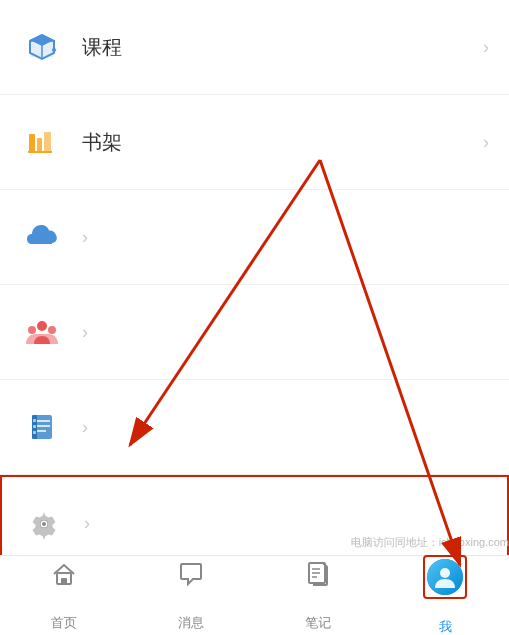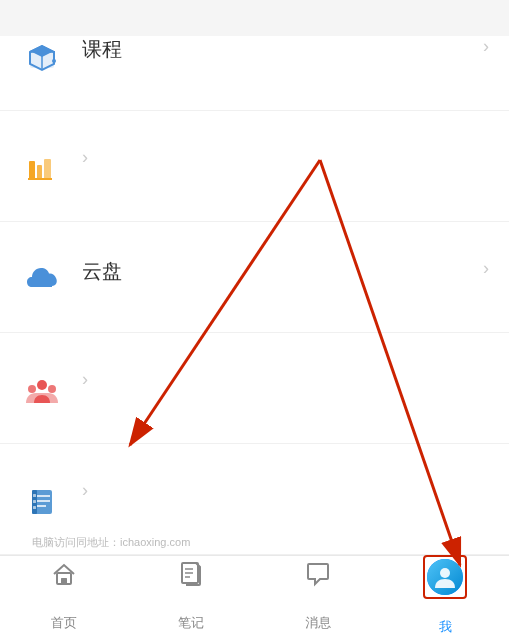--- a/index.html
+++ b/index.html
@@ -12,27 +12,27 @@
       position: relative;
     }
 
     .menu-list {
       background: #fff;
       margin-bottom: 8px;
     }
 
     .menu-item {
       display: flex;
+      align-items: center;
       padding: 0 20px;
-      height: 75px;
+      height: 95px;
       border-bottom: 1px solid #f0f0f0;
       background: #fff;
       cursor: pointer;
       position: relative;
-      margin-top: 36px;
     }
 
     .menu-item:last-child {
       border-bottom: none;
     }
 
     .menu-icon {
       width: 44px;
       height: 44px;
       display: flex;
@@ -125,25 +125,24 @@
       border-radius: 4px;
       padding: 2px;
     }
 
     
     .watermark {
       position: absolute;
       bottom: 85px;
       left: 0;
       right: 0;
-      text-align: left;
+      text-align: right;
       font-size: 11px;
       color: #bbb;
       pointer-events: none;
-      padding-left: 32px;
     }
 
     
     .arrows-overlay {
       position: absolute;
       top: 0;
       left: 0;
       width: 100%;
       height: 100%;
       pointer-events: none;
@@ -176,30 +175,30 @@
 
   <div class="menu-item">
     <div class="menu-icon">
       <svg width="32" height="32" viewBox="0 0 32 32" fill="none">
         <rect x="3" y="8" width="6" height="18" rx="1" fill="#f5a623"></rect>
         <rect x="11" y="12" width="5" height="14" rx="1" fill="#f5a623" opacity="0.8"></rect>
         <rect x="18" y="6" width="7" height="20" rx="1" fill="#f5a623" opacity="0.6"></rect>
         <line x1="2" y1="26" x2="26" y2="26" stroke="#f5a623" stroke-width="2"></line>
       </svg>
     </div>
+    <span class="menu-label">书架</span>
     <span class="chevron">›</span>
   </div>
 
   <div class="menu-item">
     <div class="menu-icon">
       <svg width="36" height="32" viewBox="0 0 36 32" fill="none">
         <path d="M28 22 C32 22 34 18 32 14 C31 11 28 9 25 9.5 C24 6 21 4 17 4 C12 4 8 8 8 13 C5 13 3 15 3 18 C3 21 5 23 8 23 L28 23 Z" fill="#4a90d9"></path>
       </svg>
     </div>
-    <span class="menu-label">云盘</span>
     <span class="chevron">›</span>
   </div>
 
   <div class="menu-item">
     <div class="menu-icon">
       <svg width="36" height="32" viewBox="0 0 36 32" fill="none">
         <circle cx="18" cy="10" r="5" fill="#e85555"></circle>
         <circle cx="8" cy="14" r="4" fill="#e85555" opacity="0.8"></circle>
         <circle cx="28" cy="14" r="4" fill="#e85555" opacity="0.8"></circle>
         <path d="M2 28 C2 22 6 18 12 18 L24 18 C30 18 34 22 34 28" fill="#e85555" opacity="0.5"></path>
@@ -250,37 +249,37 @@
         <rect x="7" y="13" width="14" height="11" rx="1" fill="none" stroke="#888" stroke-width="2"></rect>
         <rect x="11" y="18" width="6" height="6" rx="0.5" fill="#888"></rect>
       </svg>
     </div>
     <span class="nav-label">首页</span>
   </div>
 
   <div class="nav-item">
     <div class="nav-icon">
       <svg width="28" height="28" viewBox="0 0 28 28" fill="none">
+        <path d="M4 5 Q4 4 5 4 L23 4 Q24 4 24 5 L24 18 Q24 19 23 19 L16 19 L11 24 L11 19 L5 19 Q4 19 4 18 Z" stroke="#888" stroke-width="2" fill="none"></path>
+      </svg>
+    </div>
+    <span class="nav-label">消息</span>
+  </div>
+
+  <div class="nav-item">
+    <div class="nav-icon">
+      <svg width="28" height="28" viewBox="0 0 28 28" fill="none">
         <rect x="5" y="3" width="16" height="20" rx="1" fill="none" stroke="#888" stroke-width="2"></rect>
         <path d="M19 3 L23 7 L23 24 Q23 25 22 25 L9 25" stroke="#888" stroke-width="2" fill="none"></path>
         <line x1="8" y1="9" x2="16" y2="9" stroke="#888" stroke-width="1.5"></line>
         <line x1="8" y1="13" x2="16" y2="13" stroke="#888" stroke-width="1.5"></line>
         <line x1="8" y1="17" x2="13" y2="17" stroke="#888" stroke-width="1.5"></line>
       </svg>
     </div>
     <span class="nav-label">笔记</span>
-  </div>
-
-  <div class="nav-item">
-    <div class="nav-icon">
-      <svg width="28" height="28" viewBox="0 0 28 28" fill="none">
-        <path d="M4 5 Q4 4 5 4 L23 4 Q24 4 24 5 L24 18 Q24 19 23 19 L16 19 L11 24 L11 19 L5 19 Q4 19 4 18 Z" stroke="#888" stroke-width="2" fill="none"></path>
-      </svg>
-    </div>
-    <span class="nav-label">消息</span>
   </div>
 
   <div class="nav-item active">
     <div class="nav-me-border">
       <div class="profile-avatar">
         <div class="profile-avatar-inner">
           <svg width="30" height="30" viewBox="0 0 30 30" fill="none">
             <circle cx="15" cy="11" r="5" fill="white" opacity="0.9"></circle>
             <path d="M5 26 C5 20 9 17 15 17 C21 17 25 20 25 26" fill="white" opacity="0.9"></path>
           </svg>

